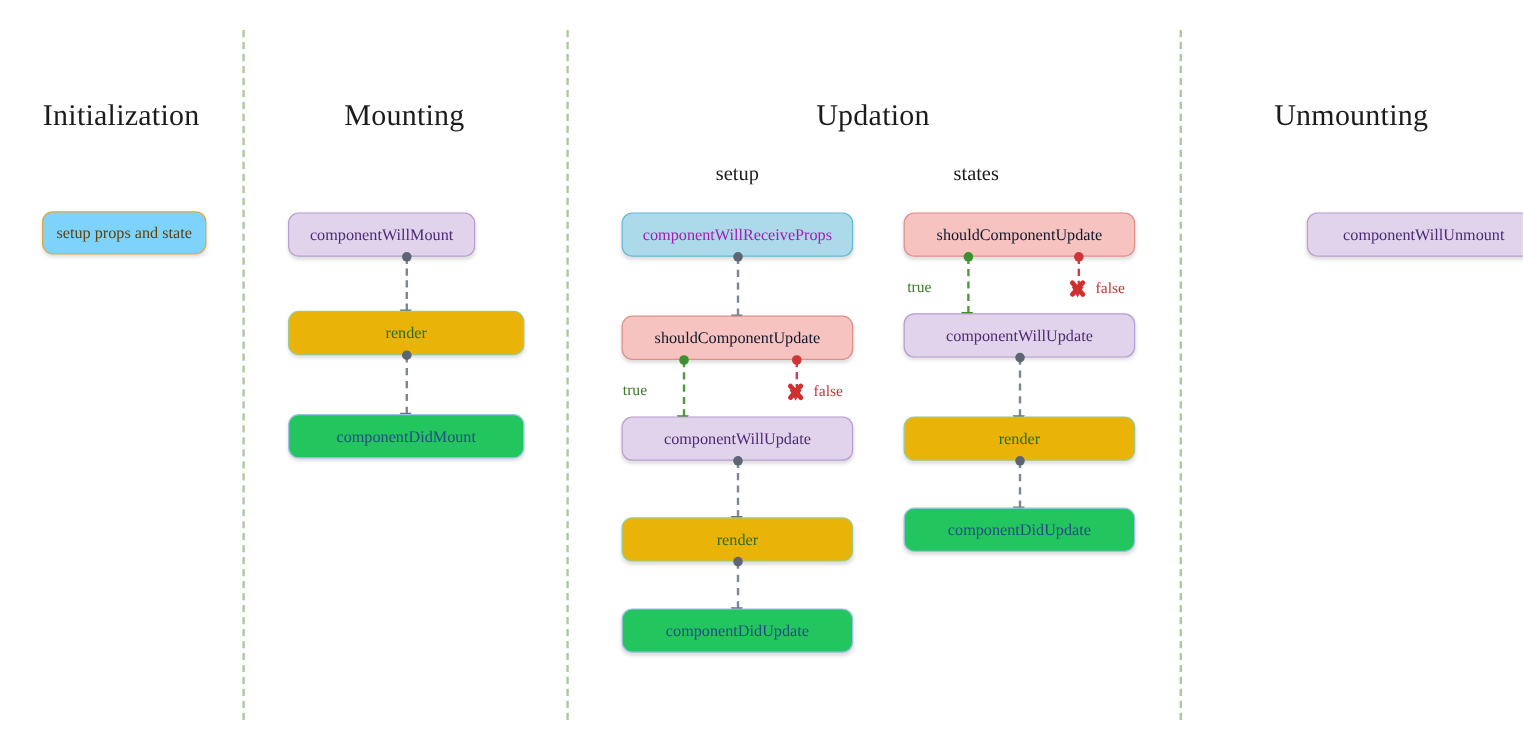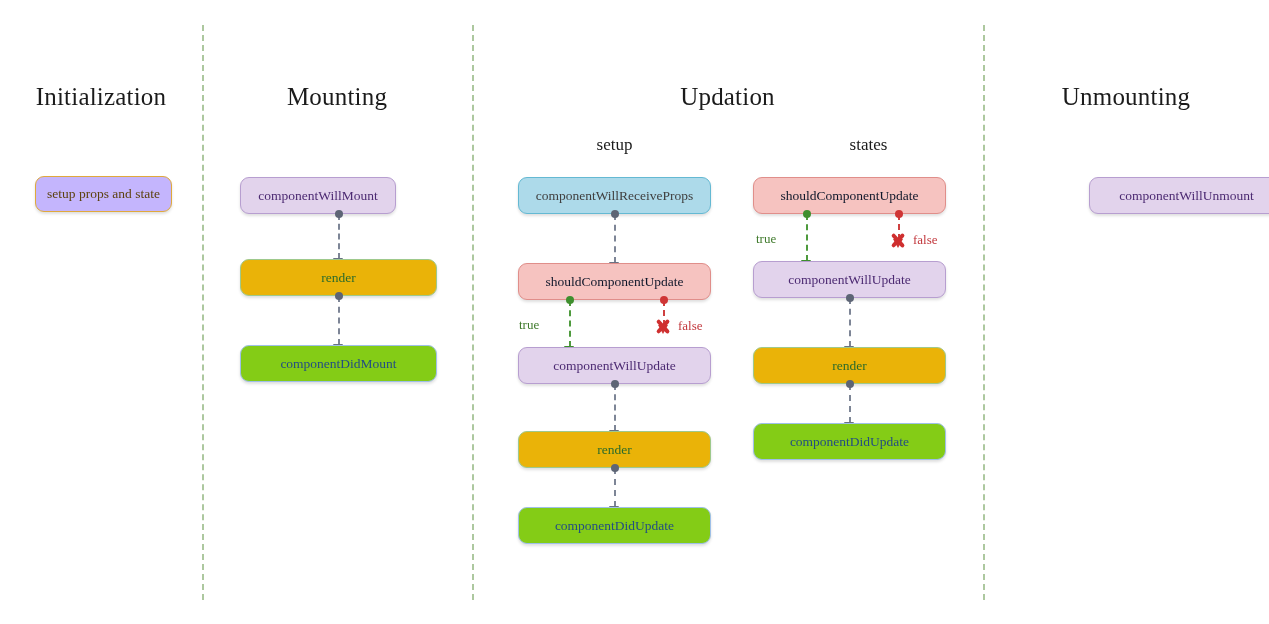--- a/index.html
+++ b/index.html
@@ -58,25 +58,25 @@
     display: flex;
     align-items: center;
     justify-content: center;
     font-size: 13.5px;
     font-weight: 400;
     white-space: nowrap;
     box-shadow: 0 2px 3px rgba(0,0,0,.13);
   }
 
   
-  .n-orange { background:#c4b5fd; border:1.6px solid #e0a93c; color:#5d4210; }
+  .n-orange { background:#7dd3fc; border:1.6px solid #e0a93c; color:#5d4210; }
   .n-purple { background:#e2d3ec; border:1.6px solid #b79ed0; color:#4c2a72; }
   .n-green  { background:#eab308; border:1.6px solid #9ec98c; color:#2b6b2b; }
-  .n-blue   { background:#84cc16; border:1.6px solid #9fc0e8; color:#244e82; }
-  .n-cyan   { background:#addaea; border:1.6px solid #64b9d3; color:#404040; }
+  .n-blue   { background:#22c55e; border:1.6px solid #9fc0e8; color:#244e82; }
+  .n-cyan   { background:#addaea; border:1.6px solid #64b9d3; color:#a21caf; }
   .n-red    { background:#f6c3c0; border:1.6px solid #e08e8a; color:#0f172a; }
 
   
   .connector {
     position: absolute;
     width: 0;
   }
   .conn-line {
     position: absolute;
     left: 0;
@@ -153,21 +153,21 @@
   <div class="section-title" style="left:0px; top:83px; width:202px;">Initialization</div>
 
   <div class="section-title" style="left:202px; top:83px; width:270px;">Mounting</div>
 
   <div class="section-title" style="left:472px; top:83px; width:511px;">Updation</div>
 
   <div class="section-title" style="left:983px; top:83px; width:286px;">Unmounting</div>
 
   <div class="sub-title" style="left:518px; top:135px; width:193px;">setup</div>
 
-  <div class="sub-title" style="left:772px; top:135px; width:193px;">states</div>
+  <div class="sub-title" style="left:717px; top:135px; width:193px;">states</div>
 
   <div class="node n-orange" style="left:35px; top:176px; width:137px; height:36px;">setup props and state</div>
 
   <div class="node n-purple" style="left:240px; top:177px; width:156px; height:37px;">componentWillMount</div>
 
   <div class="connector" style="left:338px; top:214px; height:45px;">
     <div class="conn-line"></div>
     <div class="conn-dot"></div>
     <div class="conn-arrow"></div>
   </div>

